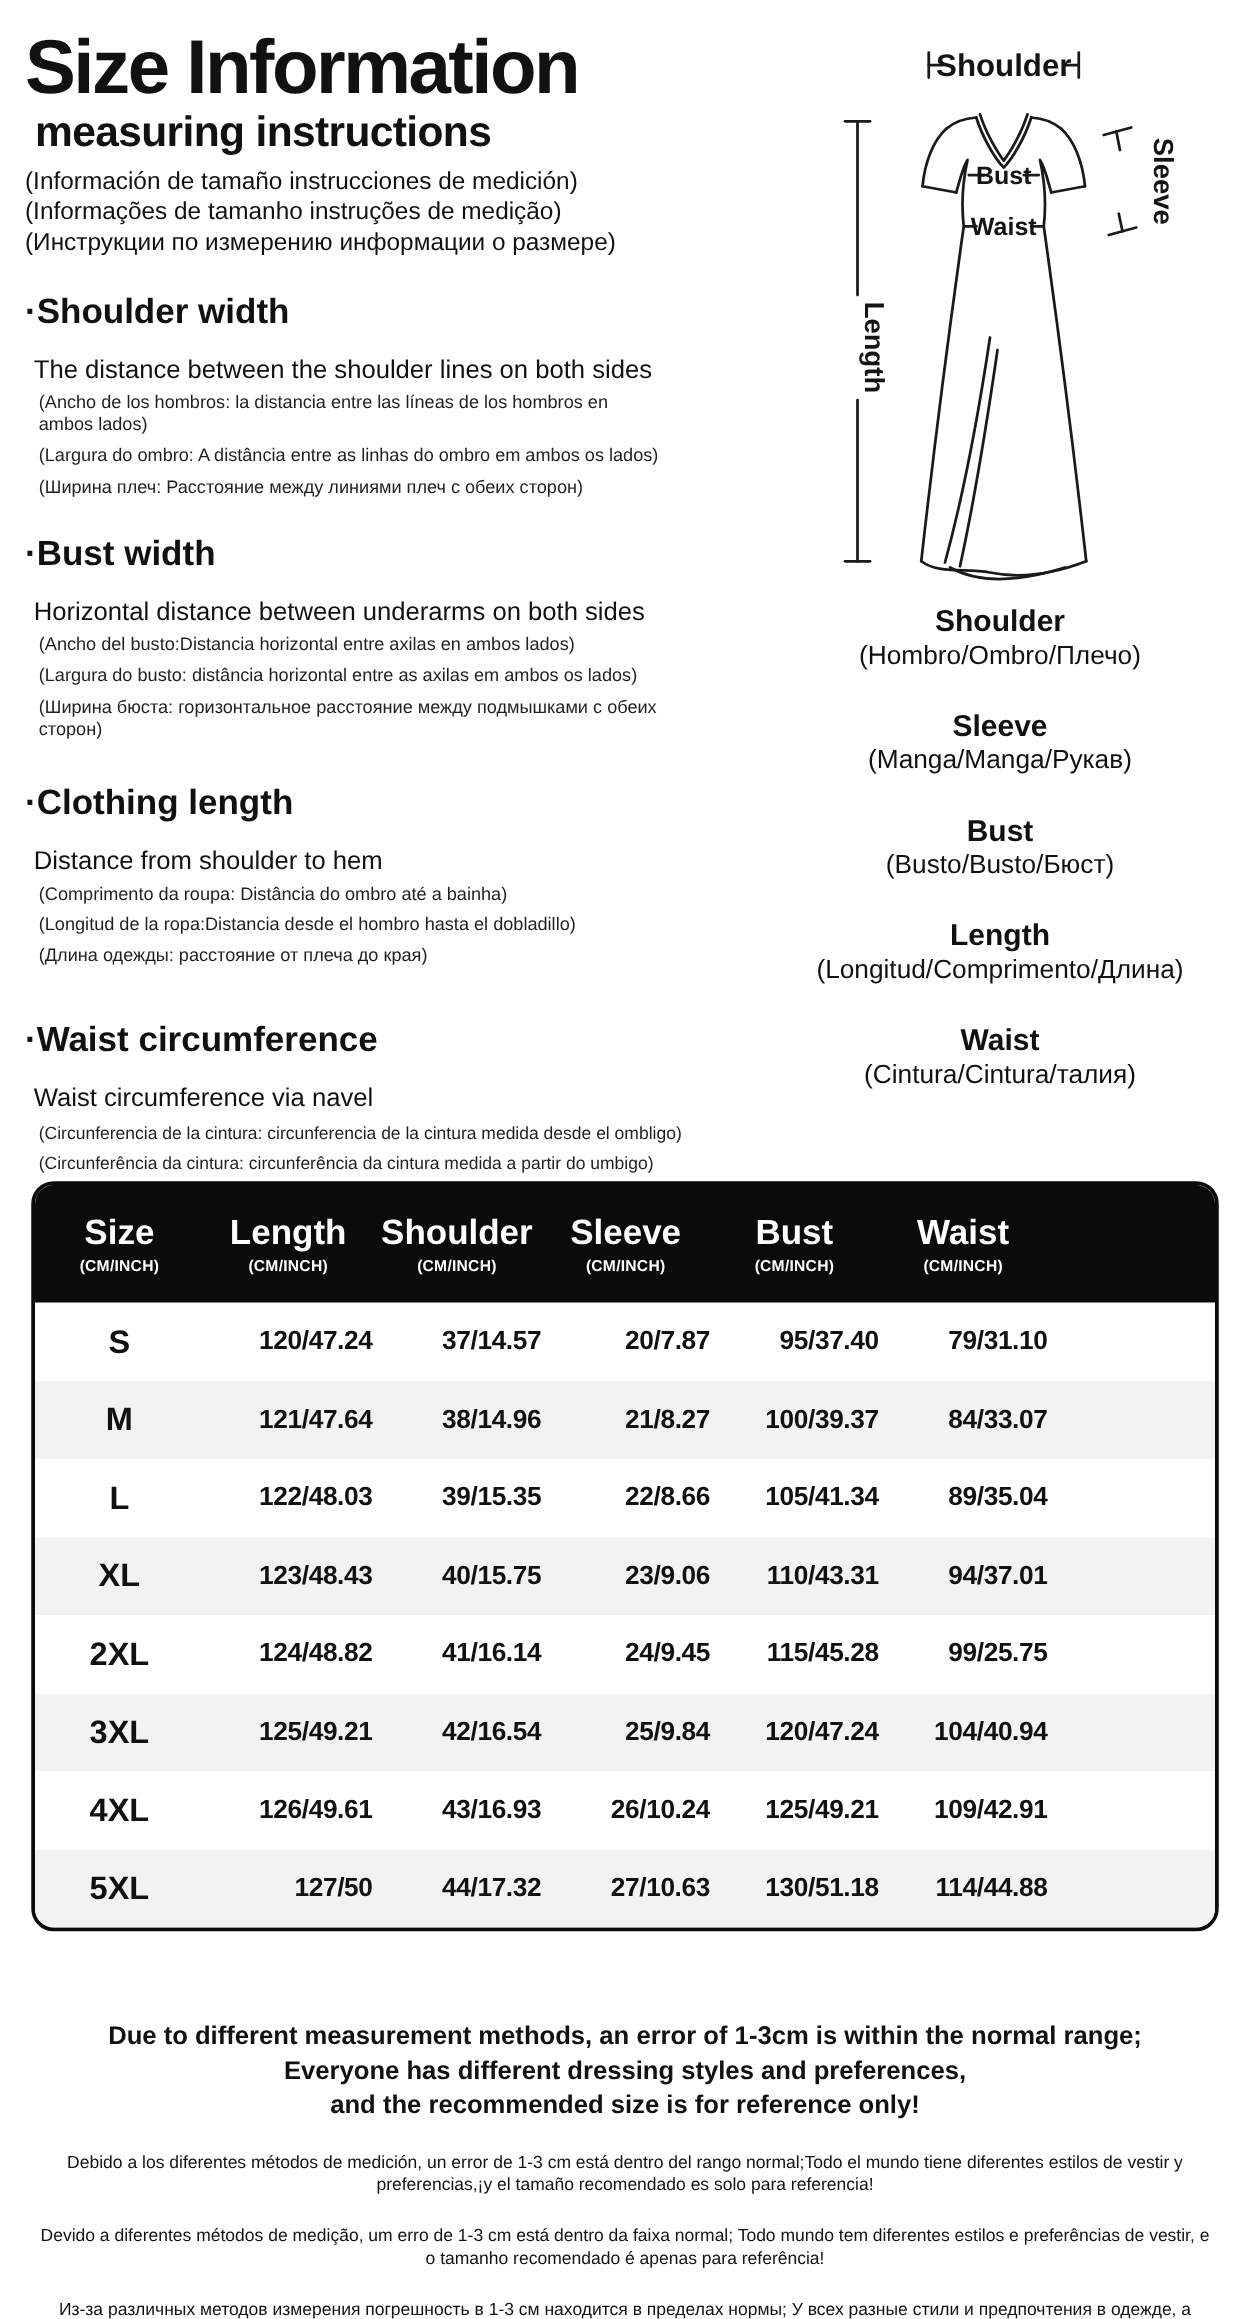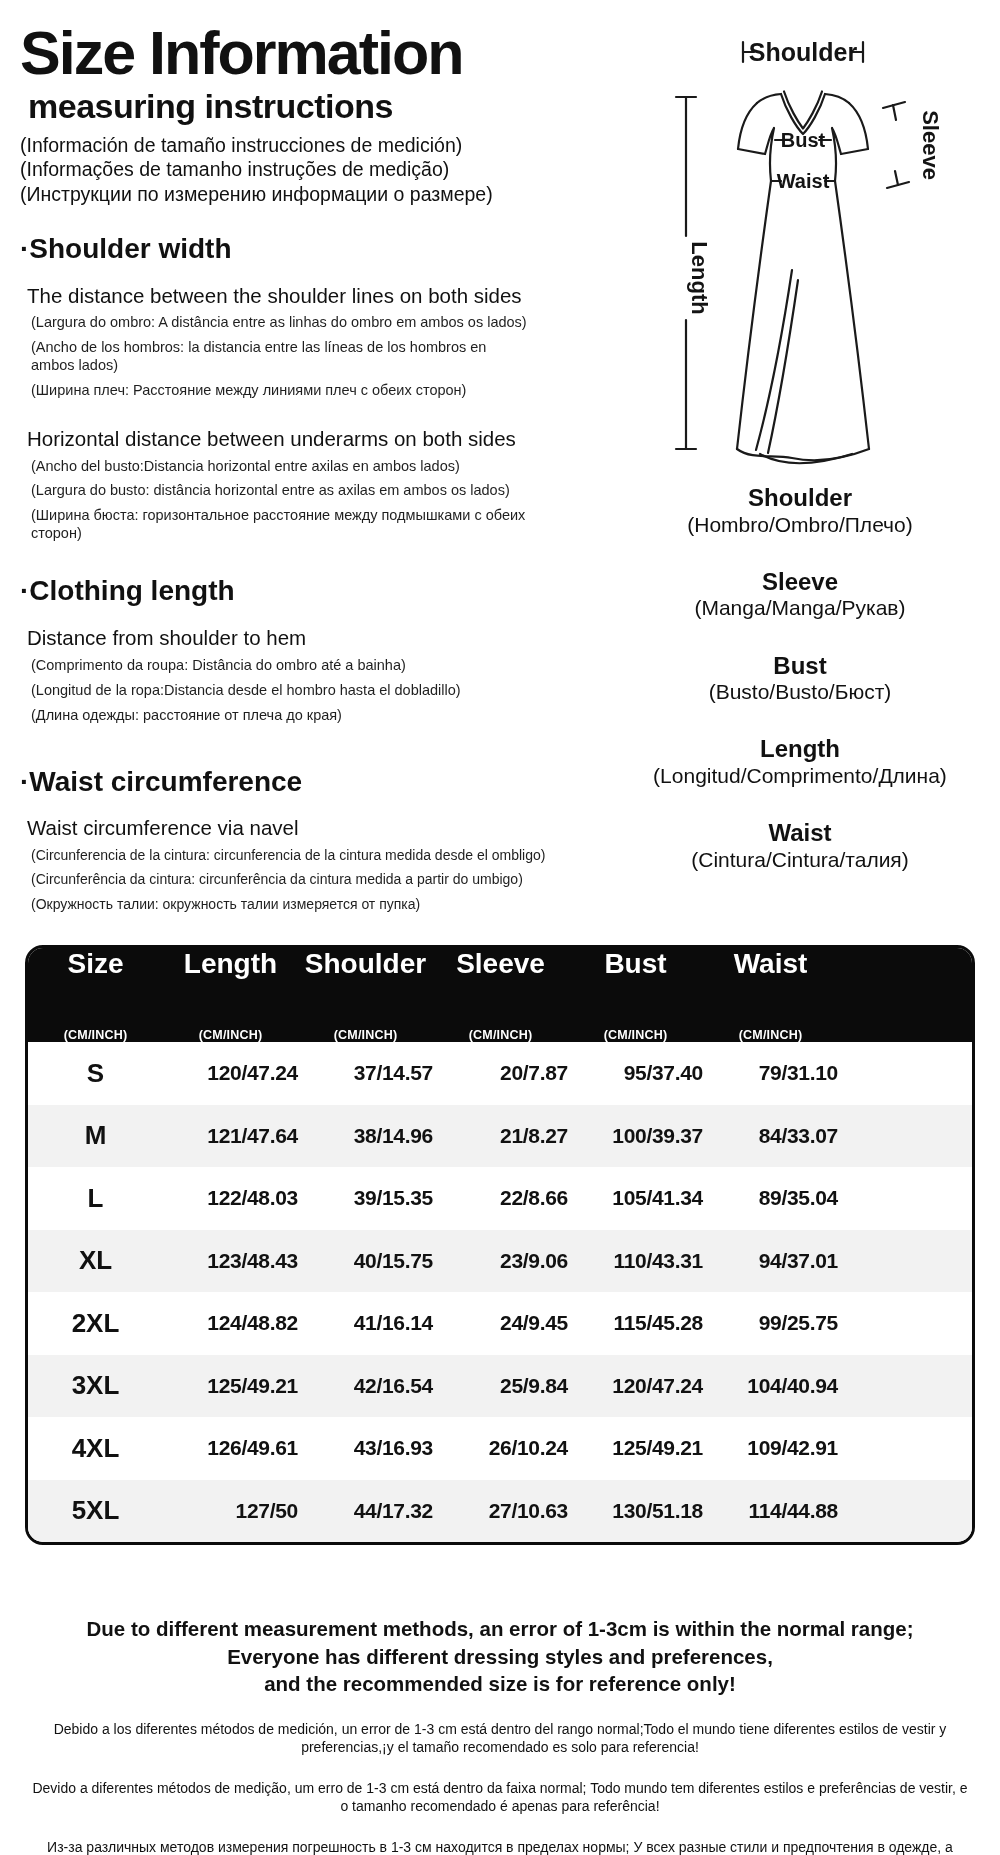--- a/index.html
+++ b/index.html
@@ -27,21 +27,21 @@
   .legend-entry{margin-bottom:31px;}
   .legend-term{font-size:24px;font-weight:bold;line-height:1.15;}
   .legend-trans{font-size:21px;line-height:1.2;}
   
   .size-table{
     position:absolute;left:25px;top:945px;width:950px;height:600px;
     border:3px solid #0b0b0b;border-radius:18px;overflow:hidden;background:#fff;
     box-sizing:border-box;
   }
   .t-header{background:#0b0b0b;color:#fff;height:94px;display:grid;grid-template-columns:repeat(6,135px);}
-  .hcell{display:flex;flex-direction:column;align-items:center;justify-content:space-between;padding-top:2px;}
+  .hcell{display:flex;flex-direction:column;align-items:center;justify-content:center;padding-top:2px;}
   .hlabel{font-size:28px;font-weight:bold;line-height:1;}
   .hunit{font-size:12.5px;font-weight:bold;margin-top:6px;letter-spacing:0.2px;}
   .t-row{height:62.5px;display:grid;grid-template-columns:repeat(6,135px);align-items:center;}
   .t-body .t-row:nth-child(even){background:#f2f2f2;}
   .t-size{font-size:26px;font-weight:bold;text-align:center;}
   .t-val{font-size:21px;font-weight:bold;text-align:right;letter-spacing:-0.3px;}
   
   .footer{position:absolute;left:20px;top:1568px;width:960px;text-align:center;margin-top:47px;}
   .note-en{font-size:20.5px;font-weight:bold;line-height:1.35;}
   .note-sm{font-size:14px;line-height:1.32;margin:22px auto 0;width:940px;}
@@ -57,27 +57,28 @@
     <div class="title-trans">
       <div>(Información de tamaño instrucciones de medición)</div>
       <div>(Informações de tamanho instruções de medição)</div>
       <div>(Инструкции по измерению информации о размере)</div>
     </div>
 
     <div class="section">
       <div class="sec-title">·Shoulder width</div>
       <div class="sec-desc">The distance between the shoulder lines on both sides</div>
       <div class="sec-notes">
+        <div>(Ancho de los hombros: la distancia entre las líneas de los hombros en ambos lados)</div>
         <div>(Largura do ombro: A distância entre as linhas do ombro em ambos os lados)</div>
-        <div>(Ancho de los hombros: la distancia entre las líneas de los hombros en ambos lados)</div>
         <div>(Ширина плеч: Расстояние между линиями плеч с обеих сторон)</div>
       </div>
     </div>
 
     <div class="section">
+      <div class="sec-title">·Bust width</div>
       <div class="sec-desc">Horizontal distance between underarms on both sides</div>
       <div class="sec-notes">
         <div>(Ancho del busto:Distancia horizontal entre axilas en ambos lados)</div>
         <div>(Largura do busto: distância horizontal entre as axilas em ambos os lados)</div>
         <div>(Ширина бюста: горизонтальное расстояние между подмышками с обеих сторон)</div>
       </div>
     </div>
 
     <div class="section s3">
       <div class="sec-title">·Clothing length</div>

